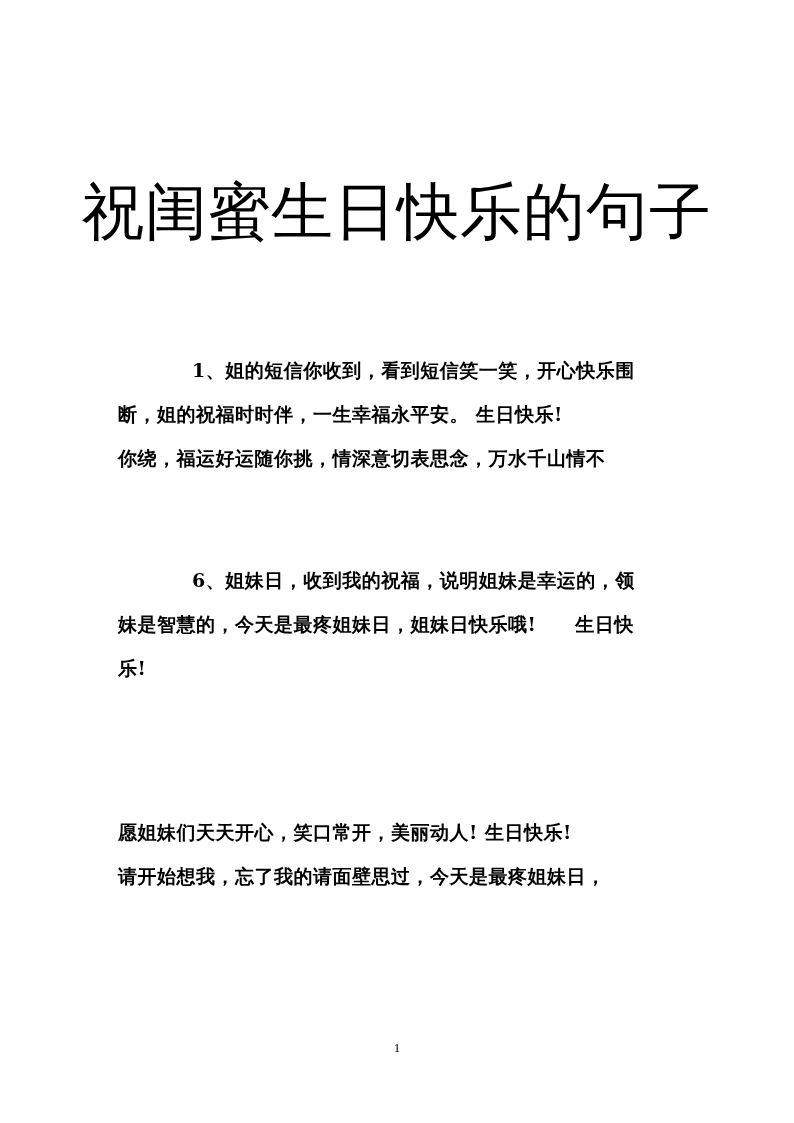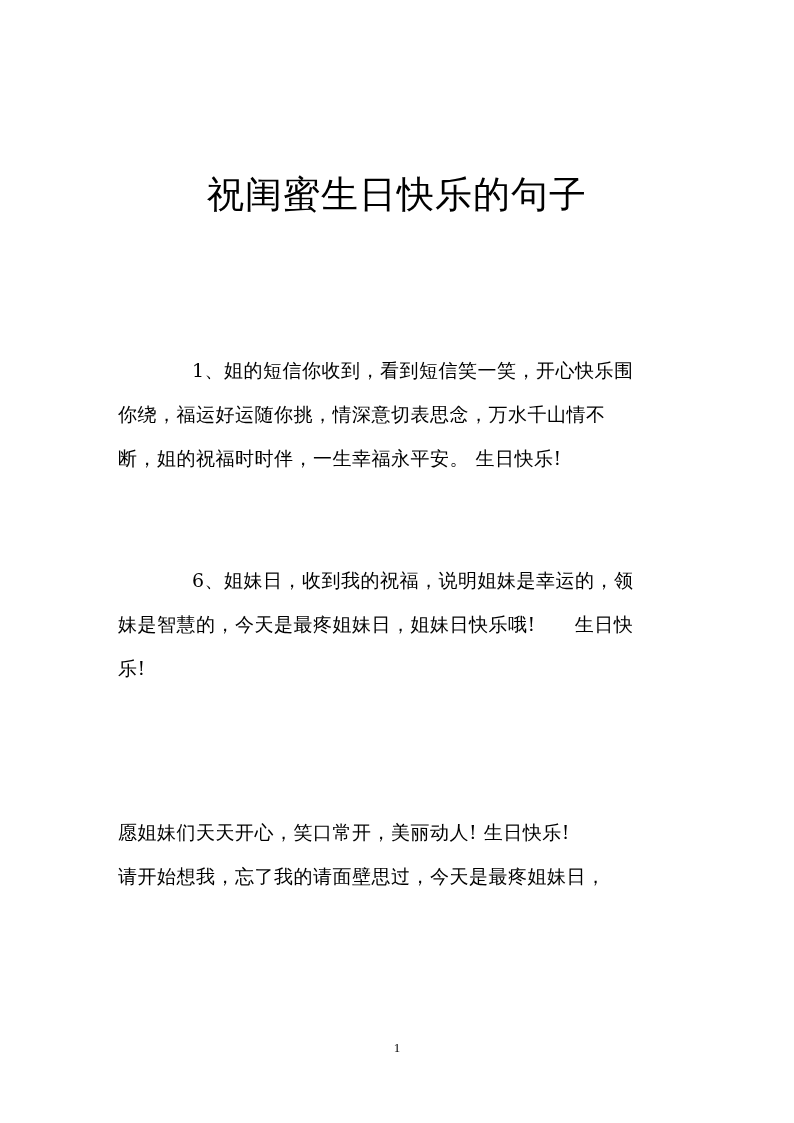--- a/index.html
+++ b/index.html
@@ -1,38 +1,38 @@
 <!DOCTYPE html>
 <html><head>
   <meta charset="utf-8">
   <style>
     html, body { margin: 0; padding: 0; background: #ffffff; }
     body { width: 794px; height: 1123px; position: relative; overflow: hidden;
            font-family: "DejaVu Serif", "Liberation Serif", serif; color: #000; }
     .title { position: absolute; top: 140px; left: 0; width: 794px; text-align: center;
-             font-size: 37px; font-weight: normal; letter-spacing: 1px; line-height: 60px; }
-    .para { position: absolute; left: 118px; width: 560px; font-size: 19px; font-weight: normal;
+             font-size: 62px; font-weight: normal; letter-spacing: 1px; line-height: 60px; }
+    .para { position: absolute; left: 118px; width: 560px; font-size: 19px; font-weight: bold;
             line-height: 44px; margin: 0; letter-spacing: 0.5px; }
     .line { display: block; white-space: nowrap; }
     .indent { padding-left: 74px; }
     #p1 { top: 348px; }
     #p2 { top: 558px; }
     #p3 { top: 810px; }
     .pagenum { position: absolute; top: 1040px; left: 0; width: 794px; text-align: center;
                font-size: 13px; font-family: "Liberation Serif", serif; }
   </style>
 </head>
 <body>
 
 <h1 class="title">祝闺蜜生日快乐的句子</h1>
 
 <div class="para" id="p1">
   <span class="line indent">1、姐的短信你收到，看到短信笑一笑，开心快乐围</span>
+  <span class="line">断，姐的祝福时时伴，一生幸福永平安。 生日快乐!</span>
   <span class="line">你绕，福运好运随你挑，情深意切表思念，万水千山情不</span>
-  <span class="line">断，姐的祝福时时伴，一生幸福永平安。 生日快乐!</span>
 </div>
 
 <div class="para" id="p2">
   <span class="line indent">6、姐妹日，收到我的祝福，说明姐妹是幸运的，领</span>
   <span class="line">妹是智慧的，今天是最疼姐妹日，姐妹日快乐哦!　　生日快</span>
   <span class="line">乐!</span>
 </div>
 
 <div class="para" id="p3">
   <span class="line">愿姐妹们天天开心，笑口常开，美丽动人! 生日快乐!</span>

